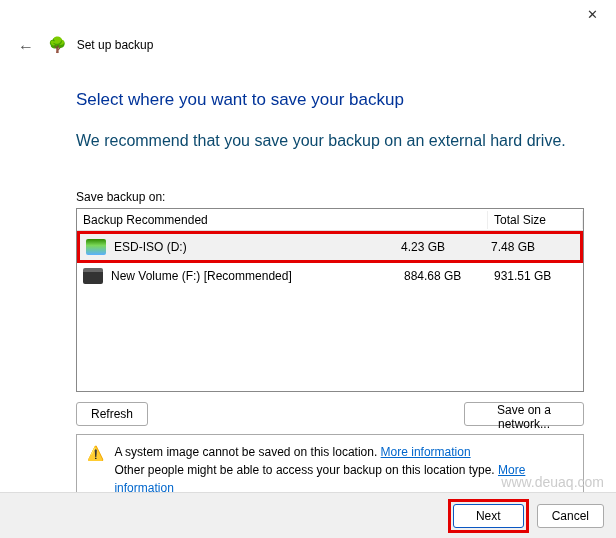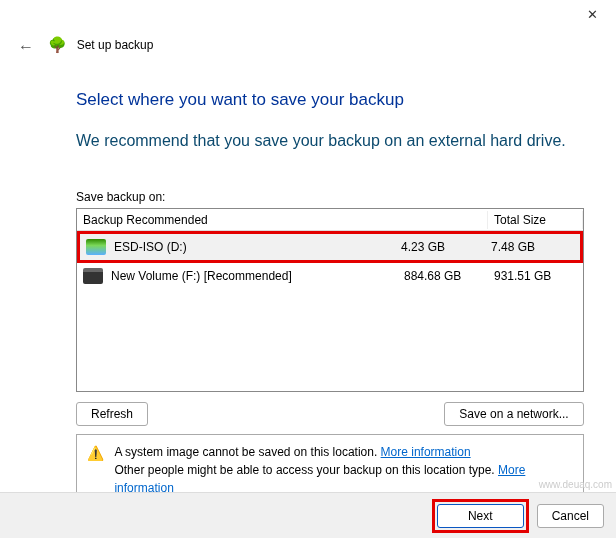--- a/index.html
+++ b/index.html
@@ -121,21 +121,21 @@
   }
   .btn {
     background: #fff;
     border: 1px solid #aaa;
     border-radius: 3px;
     font-size: 12px;
     height: 24px;
     padding: 0 14px;
     cursor: pointer;
   }
-  .btn.wide { width: 140px; }
+  .btn.wide { width: 120px; }
   .warnbox {
     border: 1px solid #aaa;
     margin-top: 8px;
     padding: 8px 10px;
     display: flex;
     gap: 10px;
     font-size: 12px;
     line-height: 1.5;
   }
   .warn-icon {
@@ -160,27 +160,27 @@
     padding: 0 12px;
     gap: 8px;
   }
   .next-hl {
     border: 3px solid #e30000;
     display: inline-flex;
     padding: 2px;
   }
   .btn.primary {
     border: 1px solid #0a57c2;
-    padding: 0 30px;
+    padding: 0 22px;
   }
   .watermark {
     position: absolute;
-    right: 4px;
+    right: 12px;
     bottom: 48px;
-    font-size: 10px;
+    font-size: 14px;
     color: #ccc;
   }
 </style>
 </head>
 <body>
 
 <div class="titlebar">
   <span class="close-x">✕</span>
 </div>
 

